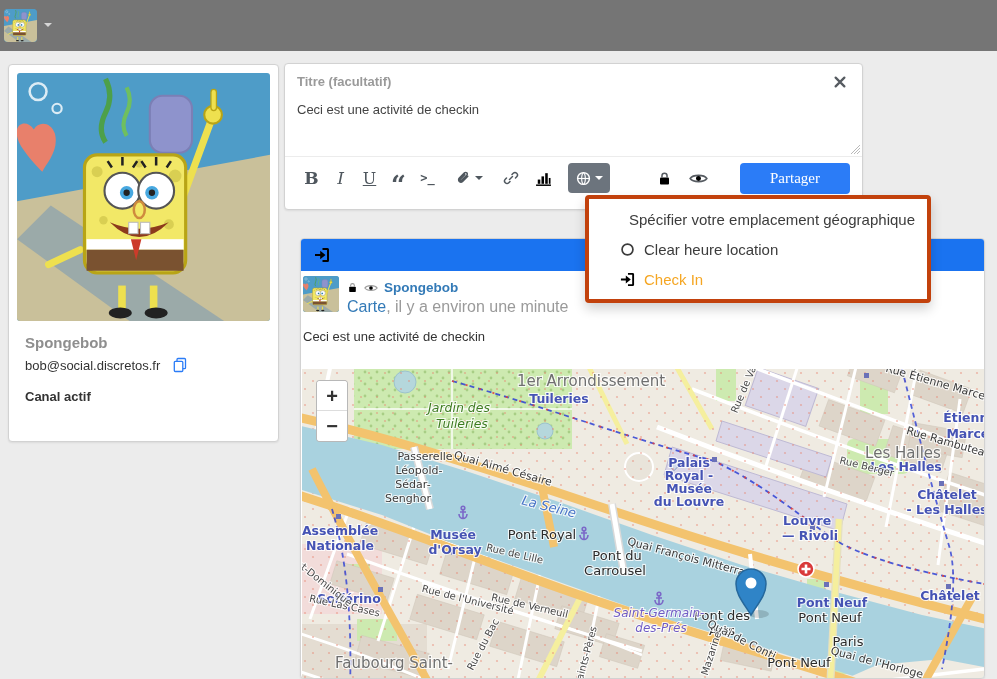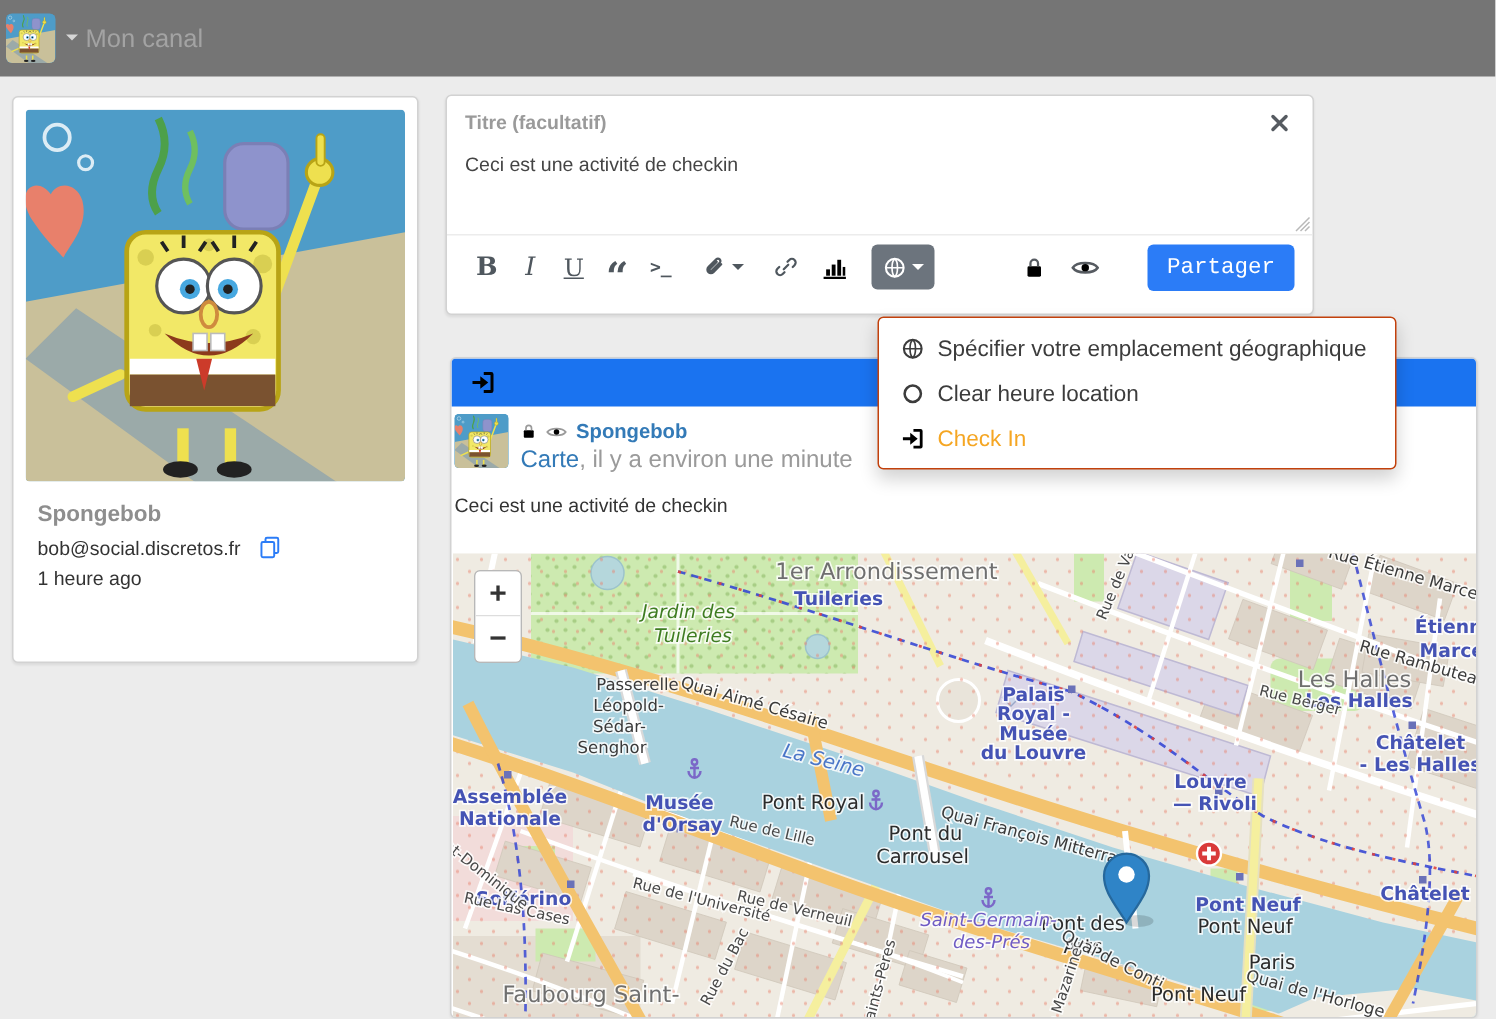--- a/index.html
+++ b/index.html
@@ -17,40 +17,40 @@
 
   
   .profile{position:absolute;left:8px;top:64px;width:271px;height:378px;padding:8px}
   .profile-img{width:253px;height:248px;border-radius:3px;overflow:hidden}
   .profile-name{margin:13px 8px 0;font-size:15px;font-weight:bold;color:#8e8e8e}
   .profile-handle{margin:6px 8px 0;font-size:13px;color:#333;display:flex;align-items:center;gap:12px}
   .profile-status-label{margin:16px 8px 0;font-size:13px;font-weight:bold;color:#333}
   .profile-status-value{margin:5px 8px;font-size:13px;color:#333}
 
   
-  .editor{position:absolute;left:297px;top:63px;width:579px;height:147px}
+  .editor{position:absolute;left:284px;top:63px;width:579px;height:147px}
   .editor-title{display:block;width:560px;border:0;outline:0;padding:10px 12px 6px;font-family:"Liberation Sans",sans-serif;font-weight:bold;font-size:13px;color:#333;background:transparent}
   .editor-title::placeholder{color:#9a9a9a;opacity:1}
   .editor-close{position:absolute;top:11px;right:15px;width:14px;height:14px;color:#565b61;cursor:pointer}
   .editor-body{position:relative;height:61px;padding:6px 12px;font-size:13px;color:#444;line-height:1.4}
   .grip{position:absolute;right:1px;bottom:1px;width:16px;height:16px}
   .editor-toolbar{display:flex;align-items:center;height:43px;border-top:1px solid #ececec;padding:0 12px}
   .tb{min-width:29px;height:30px;display:flex;align-items:center;justify-content:center;color:#4f575e;cursor:pointer}
   .tb-b{font-family:"DejaVu Serif",serif;font-weight:bold;font-size:17px}
   .tb-i{font-family:"DejaVu Serif",serif;font-style:italic;font-size:17px}
   .tb-u{font-family:"DejaVu Serif",serif;font-size:16px;text-decoration:underline}
   .tb-q{font-family:"DejaVu Serif",serif;font-weight:bold;font-size:26px;line-height:8px;padding-top:14px}
   .tb-t{font-family:"DejaVu Sans Mono",monospace;font-weight:bold;font-size:12px}
   .caret-dn{width:0;height:0;border:4px solid transparent;border-top-color:currentColor;margin-left:4px;margin-top:4px}
   .globe-btn{margin-left:10px;width:42px;height:30px;background:#6c747d;border:0;border-radius:4px;display:flex;align-items:center;justify-content:center;color:#fff;cursor:pointer}
   .spacer{flex:1}
-  .share-btn{margin-left:32px;height:31px;padding:0 13px;background:var(--accent,#2b7cf7);color:#fff;border:0;border-radius:4px;font-family:Liberation Mono, monospace;font-size:15px;cursor:pointer}
+  .share-btn{margin-left:32px;height:31px;padding:0 30px;background:var(--accent,#2b7cf7);color:#fff;border:0;border-radius:4px;font-family:Liberation Serif, serif;font-size:15px;cursor:pointer}
 
   
-  .menu{position:absolute;left:585px;top:211px;width:346px;background:#fff;border:1px solid #c2410c;border-radius:4px;box-shadow:0 6px 12px rgba(0,0,0,.18);padding:5px 0;list-style:none;z-index:40}
+  .menu{position:absolute;left:585px;top:195px;width:346px;background:#fff;border:4px solid #c2410c;border-radius:4px;box-shadow:0 6px 12px rgba(0,0,0,.18);padding:5px 16px;list-style:none;z-index:40}
   .menu li{display:flex;align-items:center;gap:9px;height:30px;padding:0 15px;font-size:15px;color:#3c3c3c;cursor:pointer;white-space:nowrap}
   .menu li.active{color:var(--checkin-orange,#f5a623)}
 
   
   .post{position:absolute;left:300px;top:238px;width:685px;height:441px;overflow:hidden}
   .post-header{height:32px;background:var(--post-header,#1a73f0);display:flex;align-items:center;padding:0 13px;color:#fff}
   .post-avatar{position:absolute;left:2px;top:37px;width:36px;height:36px;border-radius:3px;overflow:hidden;cursor:pointer;background:#4e9cc8}
   .post-meta{position:absolute;left:46px;top:41px}
   .post-author-row{display:flex;align-items:center;gap:6px;color:#9a9a9a}
   .post-author{font-size:13.5px;font-weight:bold;color:var(--link-blue,#337ab7);text-decoration:none;cursor:pointer}
@@ -177,37 +177,36 @@
 
 <div id="app">
 
   <div class="navbar">
     <div class="nav-avatar">
       <svg width="33" height="33">
           <use href="#sb-art"></use>
         </svg>
     </div>
     <span class="nav-caret"></span>
-    <span class="nav-title">Mon canal</span>
   </div>
 
   <div class="card profile">
     <div class="profile-img">
       <svg width="253" height="248">
           <use href="#sb-art"></use>
         </svg>
     </div>
     <div class="profile-name">Spongebob</div>
     <div class="profile-handle">
       <span>bob@social.discretos.fr</span>
       <svg class="i" width="16" height="16" style="color:#2b7cf7">
           <use href="#ic-copy"></use>
         </svg>
     </div>
-    <div class="profile-status-value">1 heure ago</div>
+    <div class="profile-status-label">Canal actif</div>
   </div>
 
   <div class="card editor">
     <input class="editor-title" type="text" placeholder="Titre (facultatif)" style="">
     <svg class="editor-close" width="14" height="14" viewBox="0 0 16 16">
         <use href="#ic-close"></use>
       </svg>
     <div class="editor-body">
       <span>Ceci est une activité de checkin</span>
       <svg class="grip" width="16" height="16" viewBox="0 0 16 16">

